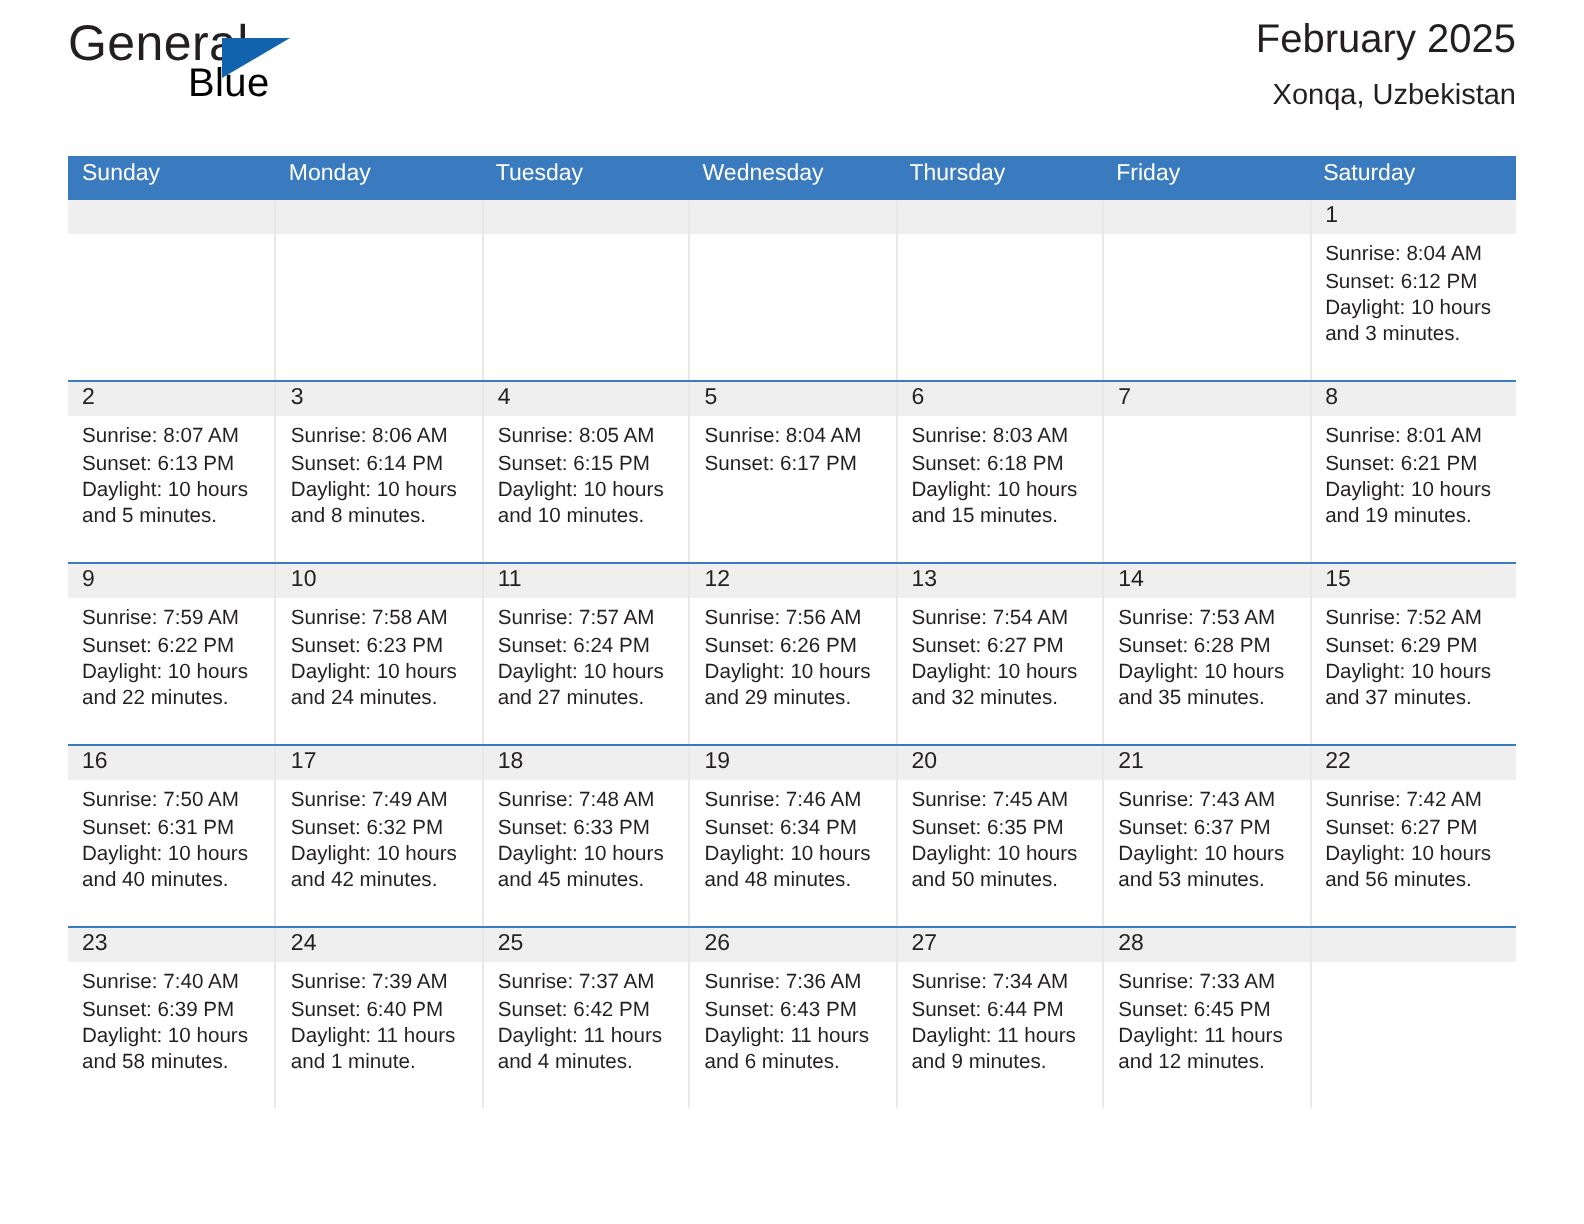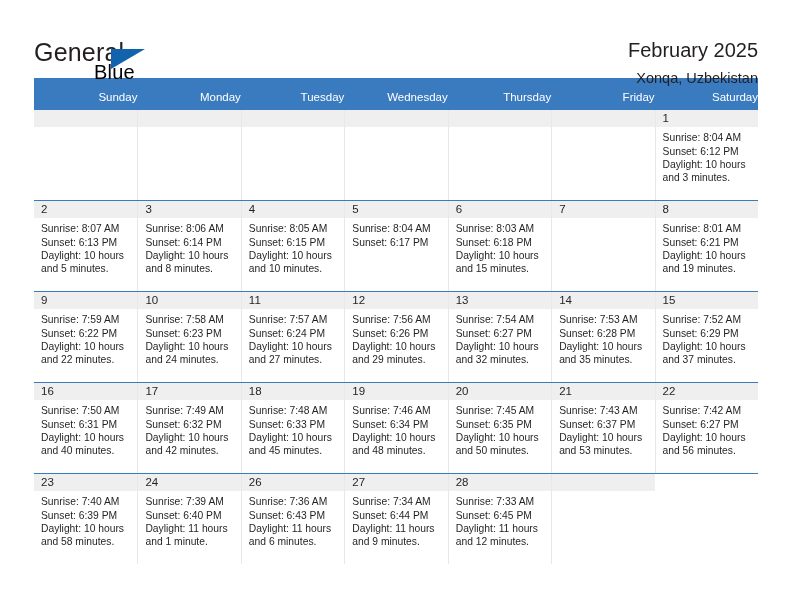--- a/index.html
+++ b/index.html
@@ -22,21 +22,21 @@
     box-sizing: border-box;
     padding: 0 34px;
   }
 
   
   .topbar {
     display: flex;
     align-items: flex-start;
     justify-content: space-between;
     height: 72px;
-    padding-top: 38px;
+    padding-top: 8px;
     box-sizing: border-box;
   }
 
   .logo {
     position: relative;
     width: 190px;
     height: 56px;
   }
   .logo-general {
     position: absolute;
@@ -88,24 +88,23 @@
   }
 
   .weekdays {
     display: grid;
     grid-template-columns: repeat(7, 1fr);
     background: #3a7bbf;
   }
   .weekday {
     color: #ffffff;
     font-size: 11.5px;
-    padding: 12px 0 6px 7px;
+    padding: 2px 0 6px 7px;
     box-sizing: border-box;
     line-height: 1.25;
-    text-align: right;
   }
 
   .week {
     display: grid;
     grid-template-columns: repeat(7, 1fr);
     border-top: 1.5px solid #3a7bbf;
     height: 90px;
   }
   .week.first {
     border-top: none;
@@ -384,20 +383,28 @@
           </div>
           <div class="daycell">
             <div class="daynum-strip">24</div>
             <div class="dayinfo">
               <div>Sunrise: 7:39 AM</div>
               <div>Sunset: 6:40 PM</div>
               <div class="daylight">Daylight: 11 hours and 1 minute.</div>
             </div>
           </div>
           <div class="daycell">
+            <div class="daynum-strip">25</div>
+            <div class="dayinfo">
+              <div>Sunrise: 7:37 AM</div>
+              <div>Sunset: 6:42 PM</div>
+              <div class="daylight">Daylight: 11 hours and 4 minutes.</div>
+            </div>
+          </div>
+          <div class="daycell">
             <div class="daynum-strip">26</div>
             <div class="dayinfo">
               <div>Sunrise: 7:36 AM</div>
               <div>Sunset: 6:43 PM</div>
               <div class="daylight">Daylight: 11 hours and 6 minutes.</div>
             </div>
           </div>
           <div class="daycell">
             <div class="daynum-strip">27</div>
             <div class="dayinfo">

